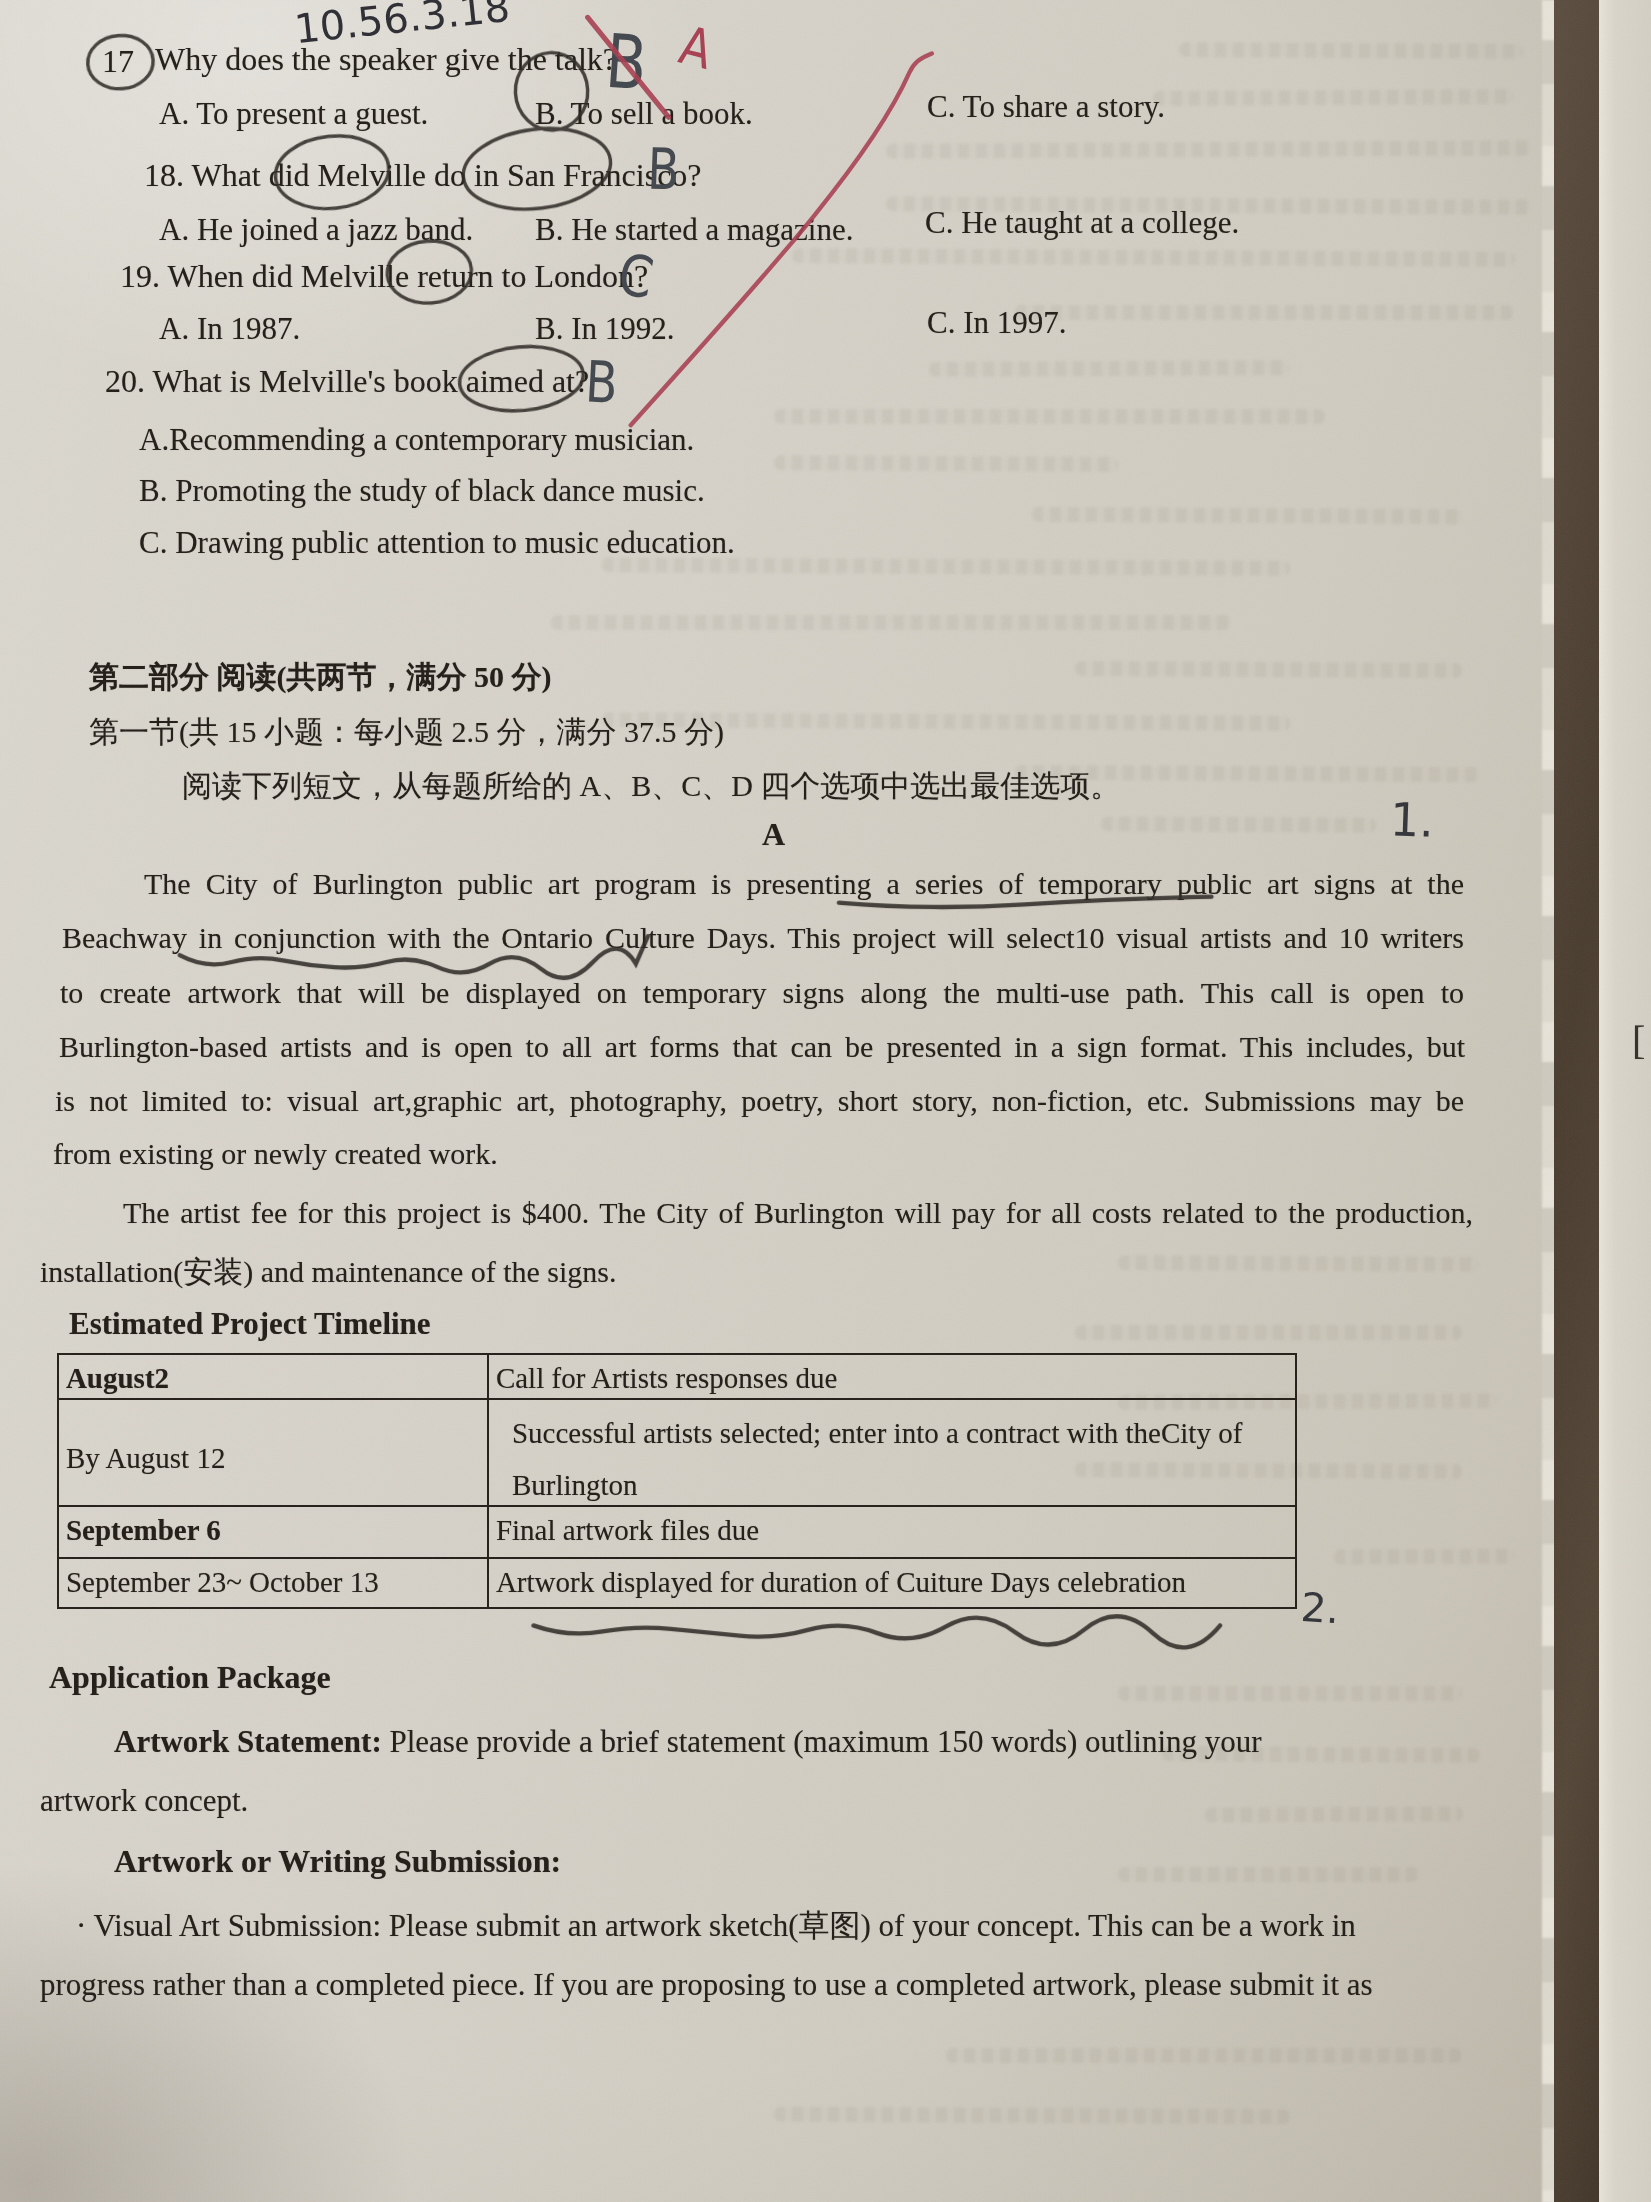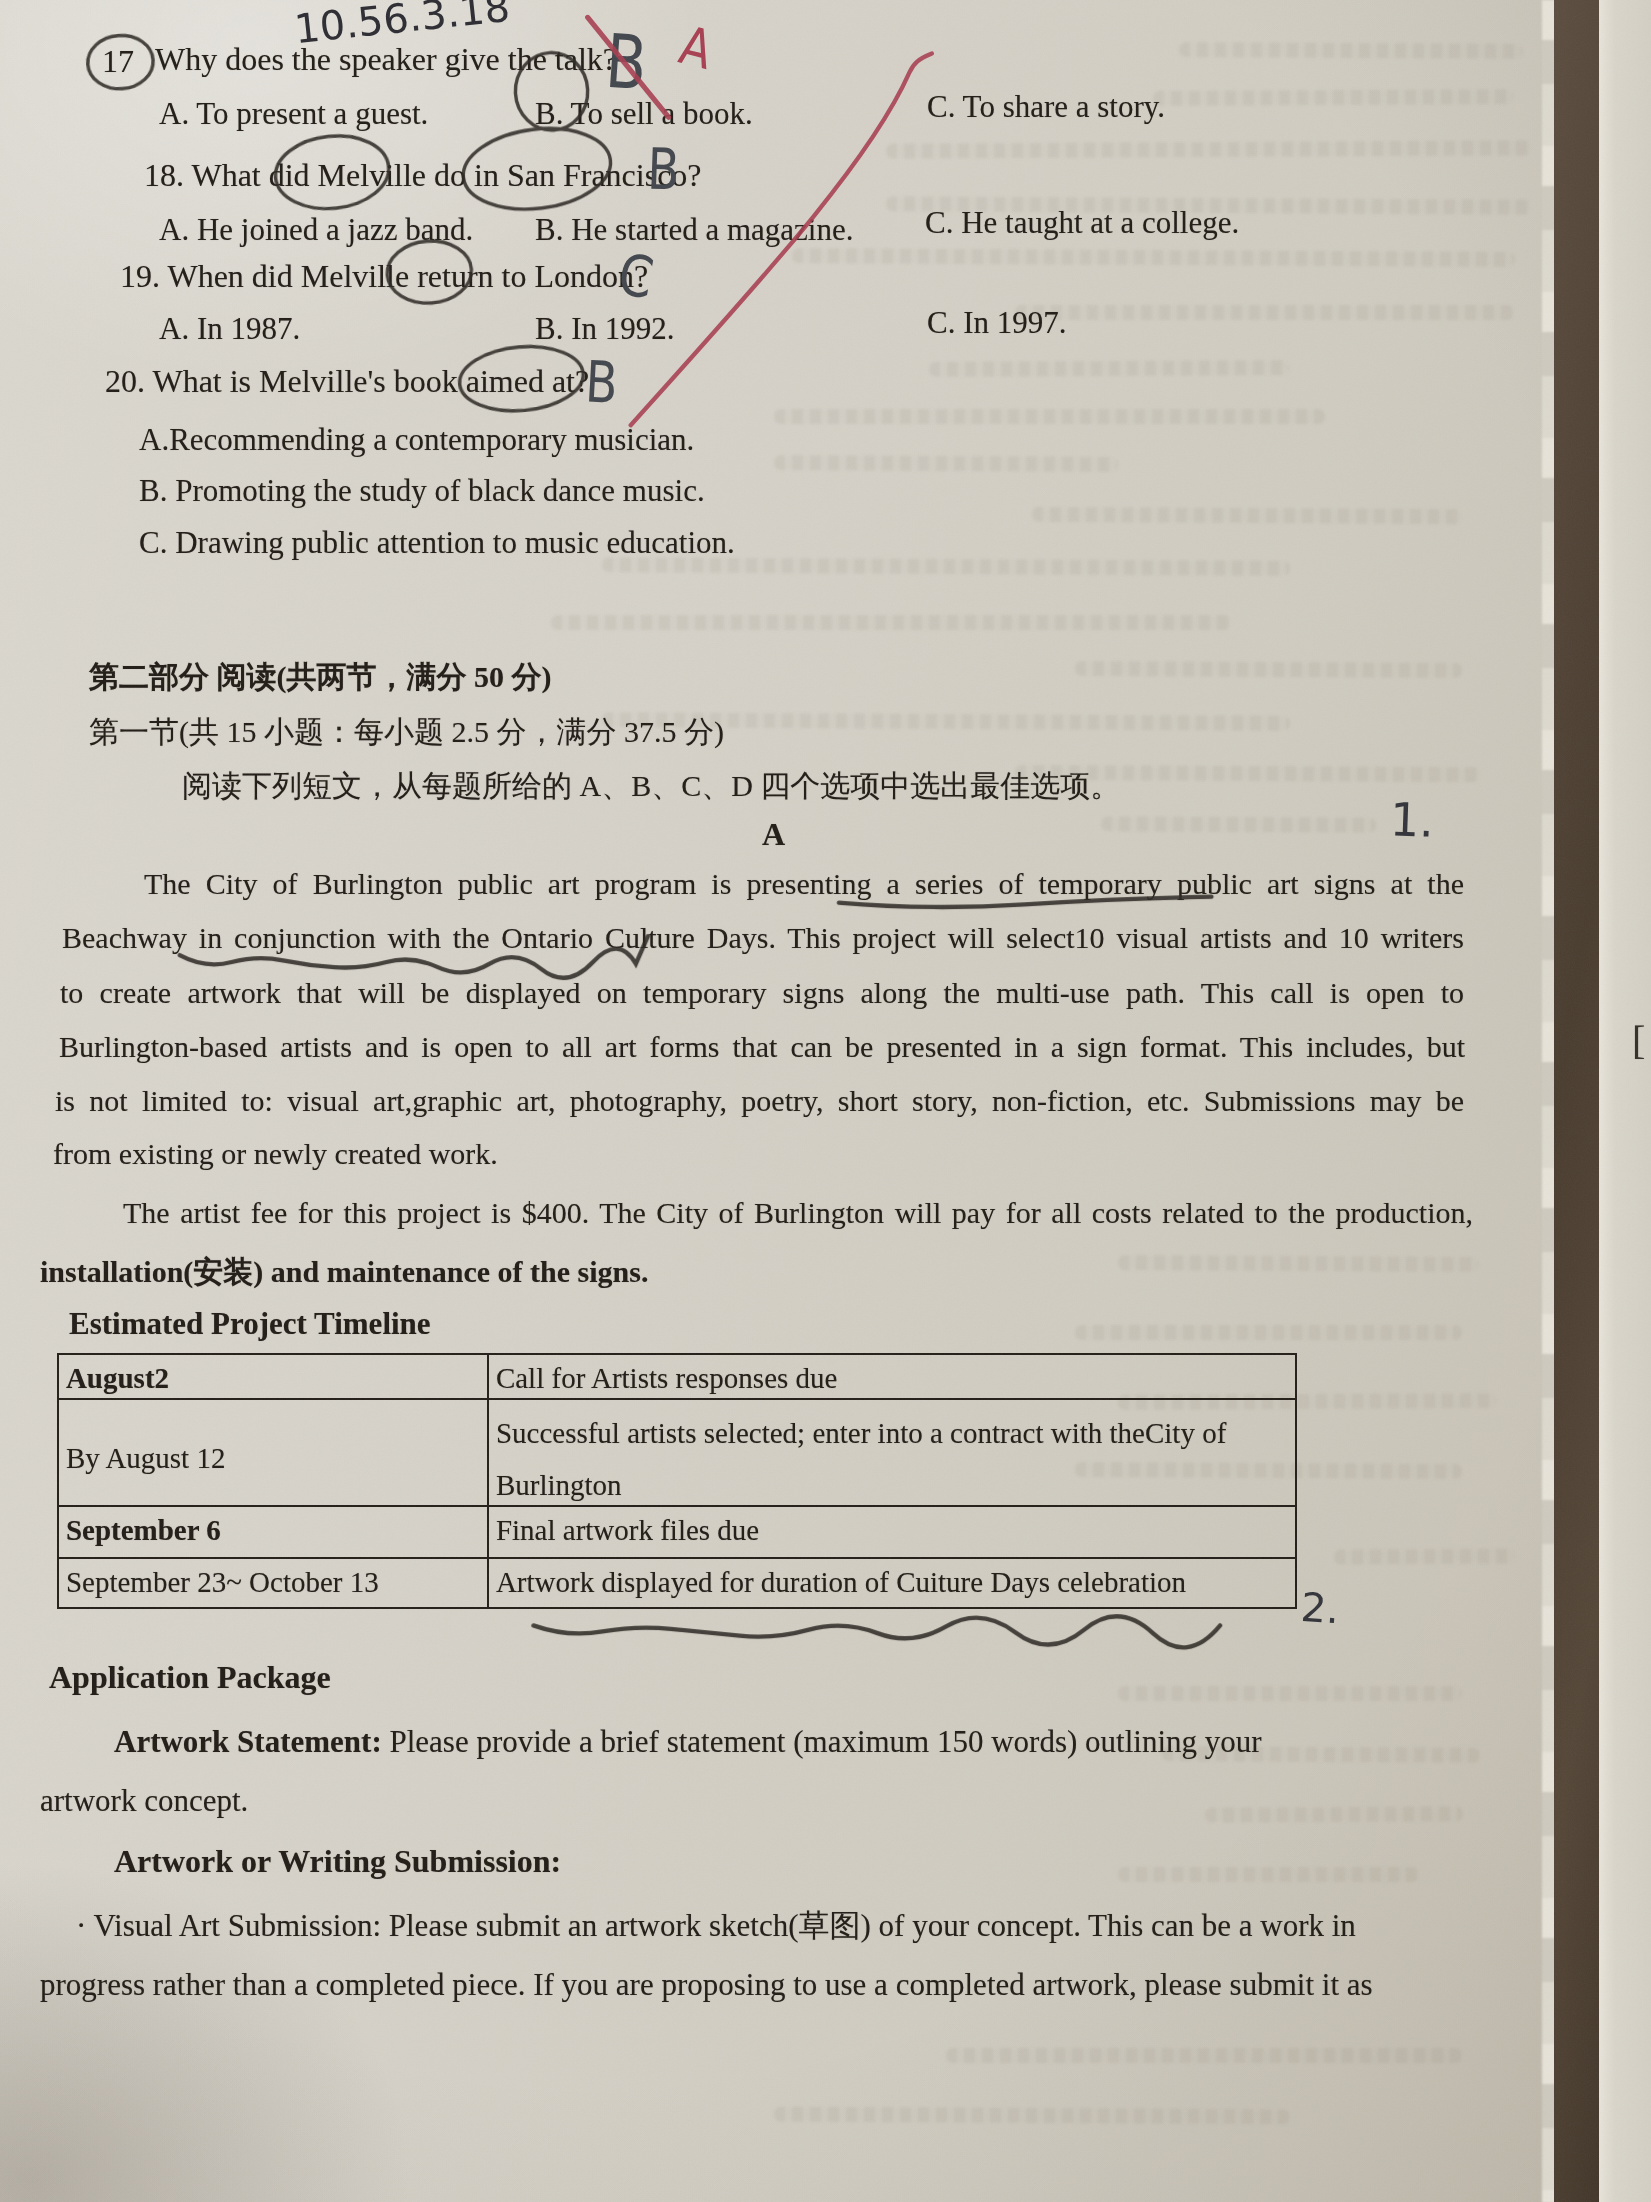--- a/index.html
+++ b/index.html
@@ -21,21 +21,21 @@
   .ps{font-size:30px;}
   .hw{position:absolute;font-family:"DejaVu Sans",sans-serif;color:#43474e;z-index:4;}
   .hw-red{color:#a84052;}
   .ghost{position:absolute;height:14.6px;border-radius:6.9px;filter:blur(1.7px);opacity:.55;z-index:1;
      background:repeating-linear-gradient(90deg, rgba(118,110,92,.18) 0 11.2px, rgba(118,110,92,.04) 11.2px 18px);}
   .tl-table{position:absolute;left:57px;top:1353px;width:1236px;z-index:3;border:2.6px solid #241f19;}
   .tl-row{display:grid;grid-template-columns:430px 1fr;border-top:2.6px solid #241f19;}
   .tl-row:first-child{border-top:none;}
   .tl-cell{padding:6.9px 8.6px 5.2px 6.9px;font-size:29px;color:#221d17;text-shadow:0 0 0.9px rgba(34,29,23,.35);}
   .tl-cell.date{border-right:2.6px solid #241f19;}
-  .r1{height:43px;} .r2{height:105px;} .r3{height:50px;} .r4{height:48px;}
+  .r1{height:43px;} .r2{height:105px;gap:16px;} .r3{height:50px;} .r4{height:48px;}
   .r2 .date{display:flex;align-items:center;}
   .r2 .evt div{line-height:52px;}
   svg.marks{position:absolute;left:0;top:0;z-index:5;pointer-events:none;}
   .edge-tear{position:absolute;left:1542px;top:0;width:13.8px;height:2203px;z-index:6;filter:blur(0.9px);
      background:repeating-linear-gradient(180deg,#e7e3d9 0 40px,#cfcabf 40px 84px,#ddd9ce 84px 146px);}
   .edge-gap{position:absolute;left:1554px;top:0;width:45px;height:2203px;z-index:6;
      background:linear-gradient(100deg,#5c4e40 0%,#4a3d30 45%,#554738 75%,#42362a 100%);}
   .second-page{position:absolute;left:1599px;top:0;width:53px;height:2203px;z-index:6;
      background:linear-gradient(90deg,#e8e4da 0%,#d9d5ca 30%,#d3cfc4 100%);}
   .noise{position:absolute;left:0;top:0;z-index:7;opacity:.05;pointer-events:none;}
@@ -110,21 +110,21 @@
   <div class="hw" style="left:1390px;top:793px;font-size:46px;transform:rotate(2deg);color:#33353b;">1.</div>
 
   <div class="txt ps jst" style="left:62px;top:867px;width:1402px;text-indent:82px;">The City of Burlington public art program is presenting a series of temporary public art signs at the</div>
   <div class="txt ps jst" style="left:62px;top:921px;width:1402px;">Beachway in conjunction with the Ontario Culture Days. This project will select10 visual artists and 10 writers</div>
   <div class="txt ps jst" style="left:60px;top:976px;width:1404px;">to create artwork that will be displayed on temporary signs along the multi-use path. This call is open to</div>
   <div class="txt ps jst" style="left:59px;top:1030px;width:1406px;">Burlington-based artists and is open to all art forms that can be presented in a sign format. This includes, but</div>
   <div class="txt ps jst" style="left:55px;top:1084px;width:1409px;">is not limited to: visual art,graphic art, photography, poetry, short story, non-fiction, etc. Submissions may be</div>
   <div class="txt ps" style="left:53px;top:1137px;">from existing or newly created work.</div>
 
   <div class="txt ps jst" style="left:52px;top:1196px;width:1421px;text-indent:71px;">The artist fee for this project is $400. The City of Burlington will pay for all costs related to the production,</div>
-  <div class="txt ps" style="left:40px;top:1252px;font-weight:bold;">installation(安装) and maintenance of the signs.</div>
+  <div class="txt ps" style="left:40px;top:1252px;">installation(安装) and maintenance of the signs.</div>
 
   <div class="txt b" style="left:69px;top:1306px;font-size:31px;">Estimated Project Timeline</div>
 
   <div class="tl-table">
     <div class="tl-row r1">
       <div class="tl-cell date b">August2</div>
       <div class="tl-cell evt">Call for Artists responses due</div>
     </div>
     <div class="tl-row r2">
       <div class="tl-cell date">By August 12</div>

